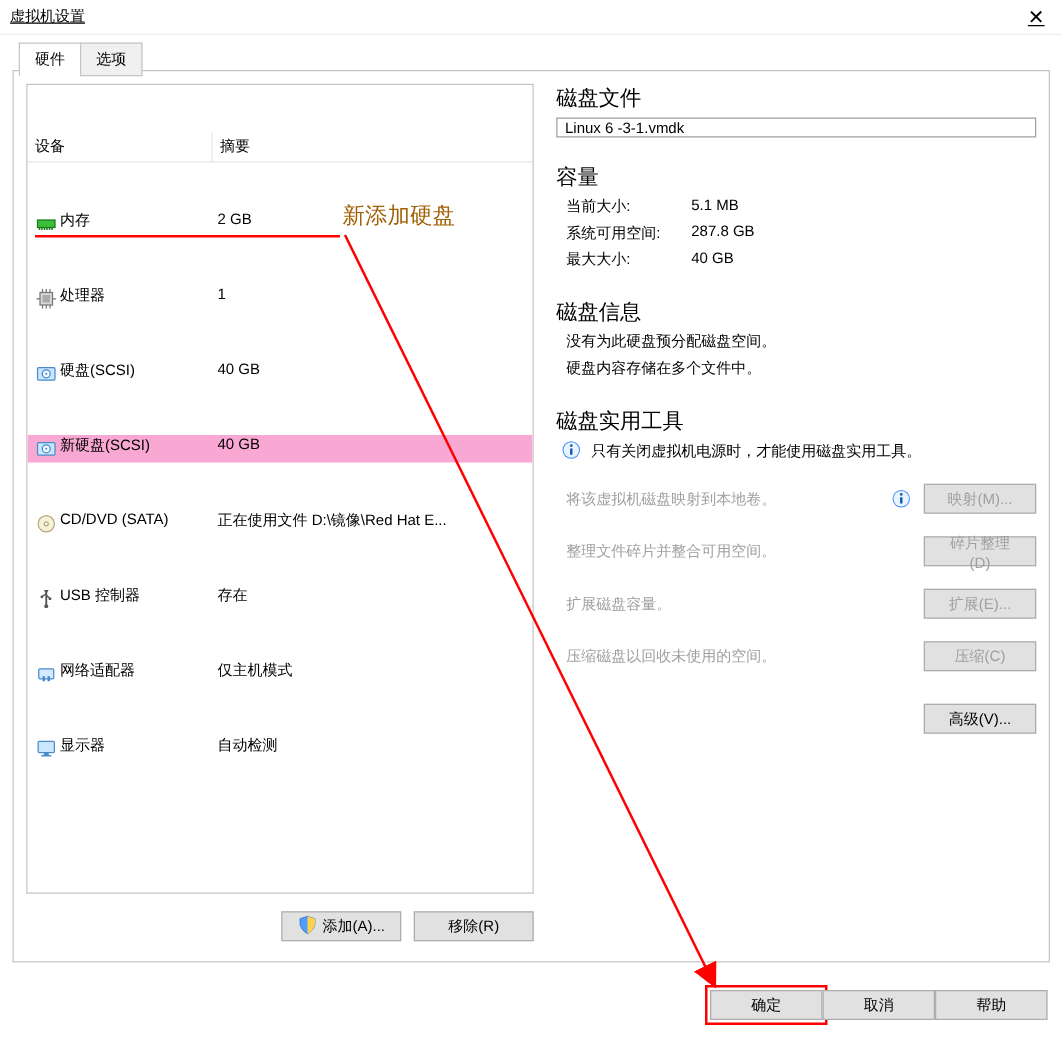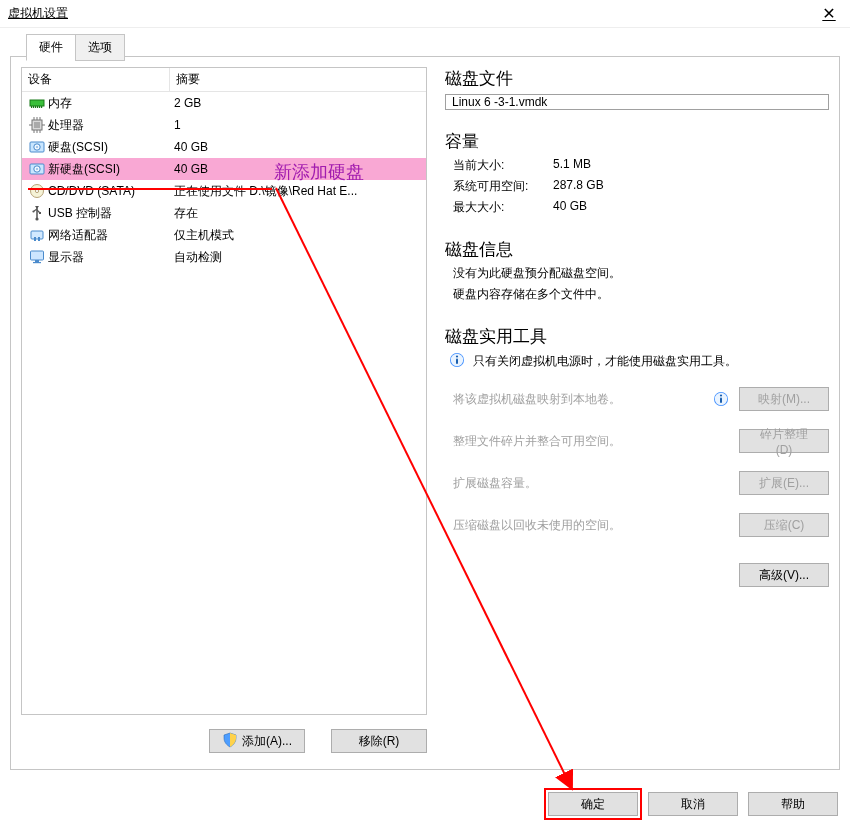--- a/index.html
+++ b/index.html
@@ -27,21 +27,21 @@
   .titlebar .close {
     width: 26px; height: 26px;
     display:flex; align-items:center; justify-content:center;
     font-size: 16px;
     font-family: Arial, sans-serif;
     cursor: pointer;
   }
   .tabs {
     position: absolute;
     top: 34px;
-    left: 26px;
+    left: 15px;
     display: flex;
     z-index: 2;
   }
   .tab {
     padding: 4px 12px;
     border: 1px solid #c5c5c5;
     background: #f0f0f0;
     font-size: 12px;
     cursor: pointer;
     position: relative;
@@ -71,21 +71,21 @@
     flex-direction: column;
     position: relative;
   }
   .hw-list-wrap {
     border: 1px solid #c5c5c5;
     flex: 1;
     overflow: hidden;
   }
   .hw-header, .hw-row {
     display: flex;
-    align-items: center;
+    margin-top: 38px;
   }
   .hw-header {
     height: 24px;
     font-size: 12px;
     color: #000;
   }
   .hw-header .col {
     padding: 0 6px;
     display:flex; align-items:center;
     height: 100%;
@@ -115,21 +115,21 @@
     cursor: pointer;
     display:inline-flex; align-items:center; justify-content:center;
     gap:4px;
   }
   .btn.disabled { color:#a0a0a0; cursor:default; }
   .left-buttons {
     position:absolute;
     right: 0;
     bottom: -38px;
     display:flex;
-    gap:26px;
+    gap:10px;
     margin-top:36px;
   }
   .left-buttons .btn { width: 96px; }
   .right-pane {
     flex: 1;
     padding-left: 18px;
   }
   .group-label { font-size:17px; margin-bottom:4px; }
   .disk-file-box {
     border: 1px solid #a0a0a0;
@@ -156,31 +156,30 @@
   .util-text { flex:1; padding-right:10px; }
   .util-row .btn { width:90px; }
   .info-ic-mini { display:inline-flex; }
   .adv-row { display:flex; justify-content:flex-end; margin-top:26px; }
   .adv-row .btn { width:90px; }
   .bottom-buttons {
     position:absolute;
     right:12px;
     bottom:14px;
     display:flex;
-    gap:10px;
   }
   .bottom-buttons .btn { width:90px; }
   .ok-highlight {
     outline: 2px solid #ff0000;
     outline-offset: 2px;
   }
   
   .anno-label {
     position:absolute;
-    color:#a21caf;
+    color:#a16207;
     font-size:18px;
     font-weight:400;
     pointer-events:none;
   }
   .anno-line {
     position:absolute;
     height:2px;
     background:#ff0000;
     pointer-events:none;
   }

